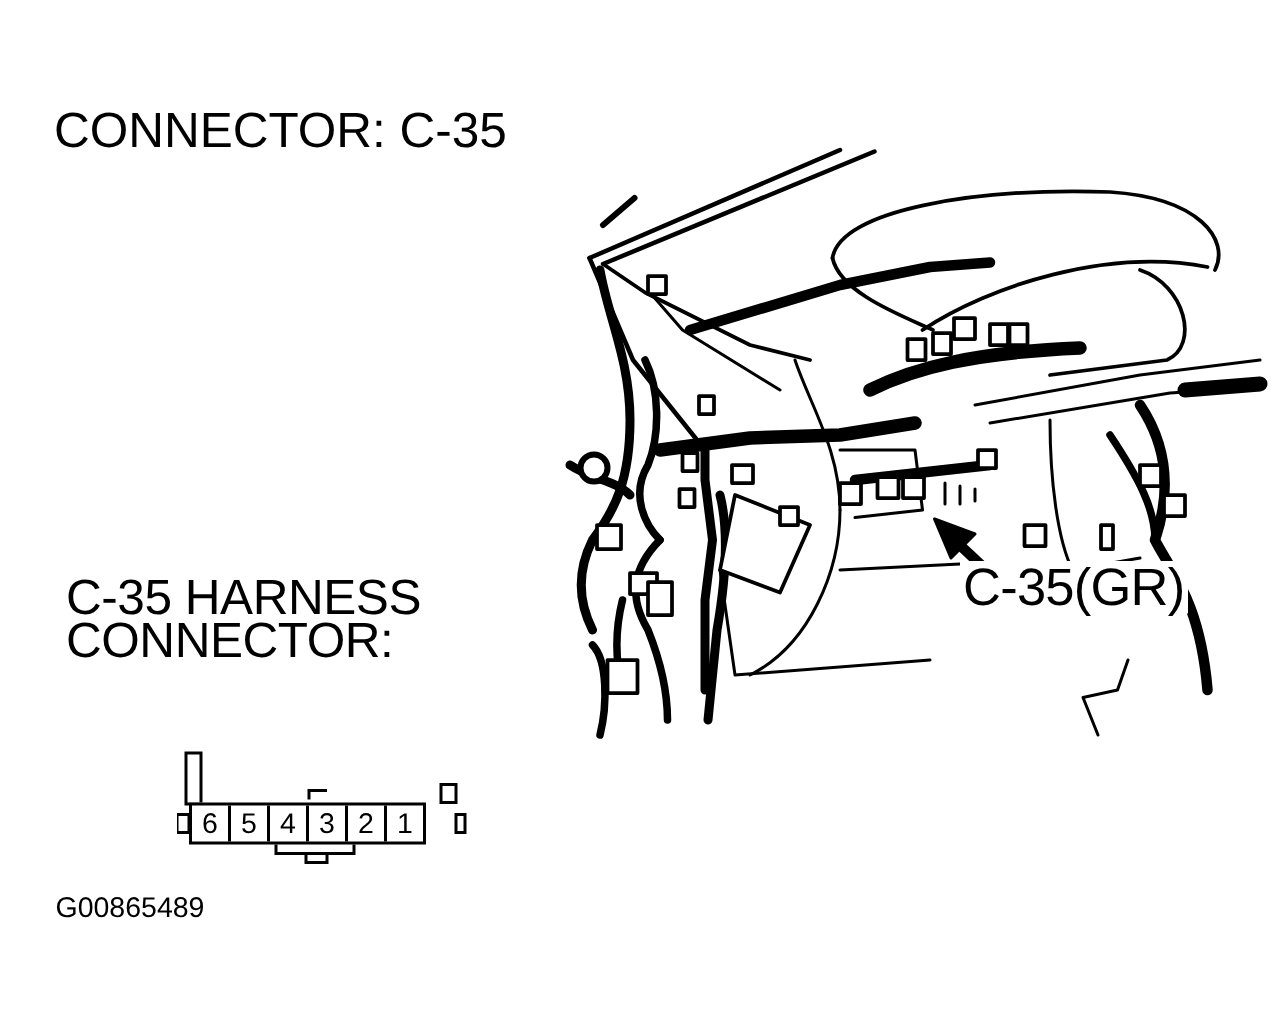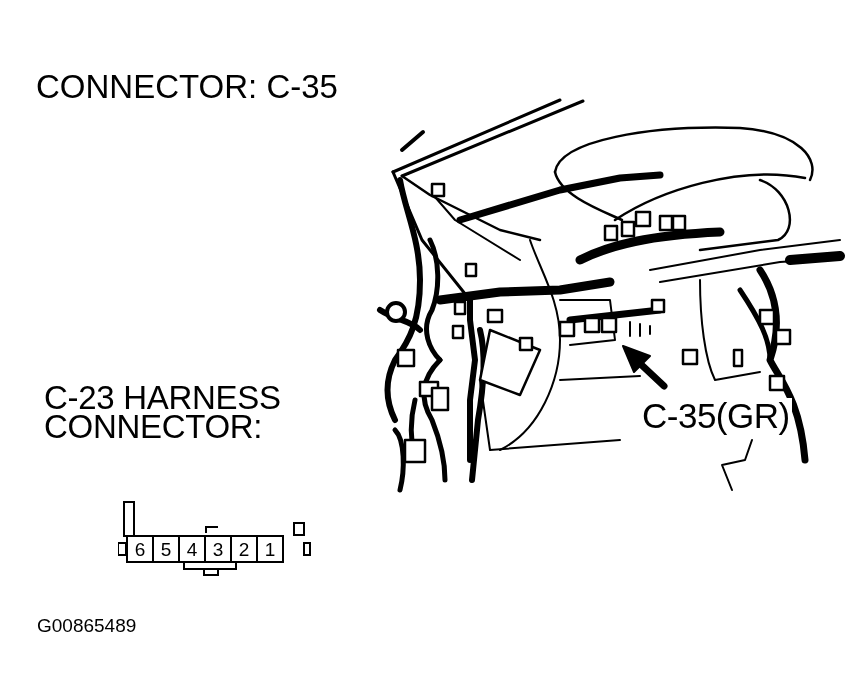--- a/index.html
+++ b/index.html
@@ -1,21 +1,21 @@
 <!DOCTYPE html>
 <html><head>
 <meta charset="utf-8">
 <style>
   html, body { margin: 0; padding: 0; background: #ffffff; }
   body { width: 858px; height: 690px; position: relative; overflow: hidden; font-family: "Liberation Sans", sans-serif; color: #000; }
   .title { position: absolute; left: 36px; top: 70px; font-size: 33px; font-weight: normal; letter-spacing: 0px; line-height: 1; }
   .harness-label { position: absolute; left: 44px; top: 383px; font-size: 33px; line-height: 29px; letter-spacing: -0.3px; }
   .harness-label div { white-space: nowrap; }
-  .callout { position: absolute; left: 640px; top: 398px; font-size: 35px; line-height: 1; letter-spacing: -0.5px; background: #fff; padding: 0 2px; }
-  .figure-id { position: absolute; left: 37px; top: 616px; font-size: 19px; line-height: 1; }
+  .callout { position: absolute; left: 640px; top: 374px; font-size: 35px; line-height: 1; letter-spacing: -0.5px; background: #fff; padding: 0 2px; }
+  .figure-id { position: absolute; left: 37px; top: 596px; font-size: 19px; line-height: 1; }
   svg.illus { position: absolute; left: 0; top: 0; }
   .connector { position: absolute; left: 118px; top: 499px; width: 200px; height: 80px; }
   .pin-row { position: absolute; left: 8px; top: 36px; display: flex; border: 2px solid #000; background: #fff; }
   .pin { width: 24px; height: 24px; border-right: 2px solid #000; font-size: 19px; text-align: center; line-height: 25px; }
   .pin:last-child { border-right: none; }
 </style>
 </head>
 <body>
 
 <div class="title">CONNECTOR: C-35</div>
@@ -95,21 +95,21 @@
 
   <path d="M664 386 L632 356" stroke-width="7"></path>
   <path d="M623 346 L650 356 L634 372 Z" fill="#000" stroke-width="2"></path>
 
   <path d="M752 440 L745 460 L722 465 L732 490" stroke-width="2"></path>
 
   <path d="M630 322 L630 336 M640 324 L640 336 M650 326 L650 334" stroke-width="2"></path>
 </svg>
 
 <div class="harness-label">
-  <div>C-23 HARNESS</div>
+  <div>C-35 HARNESS</div>
   <div>CONNECTOR:</div>
 </div>
 
 <div class="callout">C-35(GR)</div>
 
 <div class="connector">
   <svg width="200" height="80" viewBox="0 0 200 80" style="position:absolute;left:0;top:0;" fill="#fff" stroke="#000" stroke-width="2">
     <rect x="6" y="3" width="10" height="34"></rect>
     <rect x="176" y="24" width="10" height="12"></rect>
     <rect x="0" y="44" width="8" height="12"></rect>

